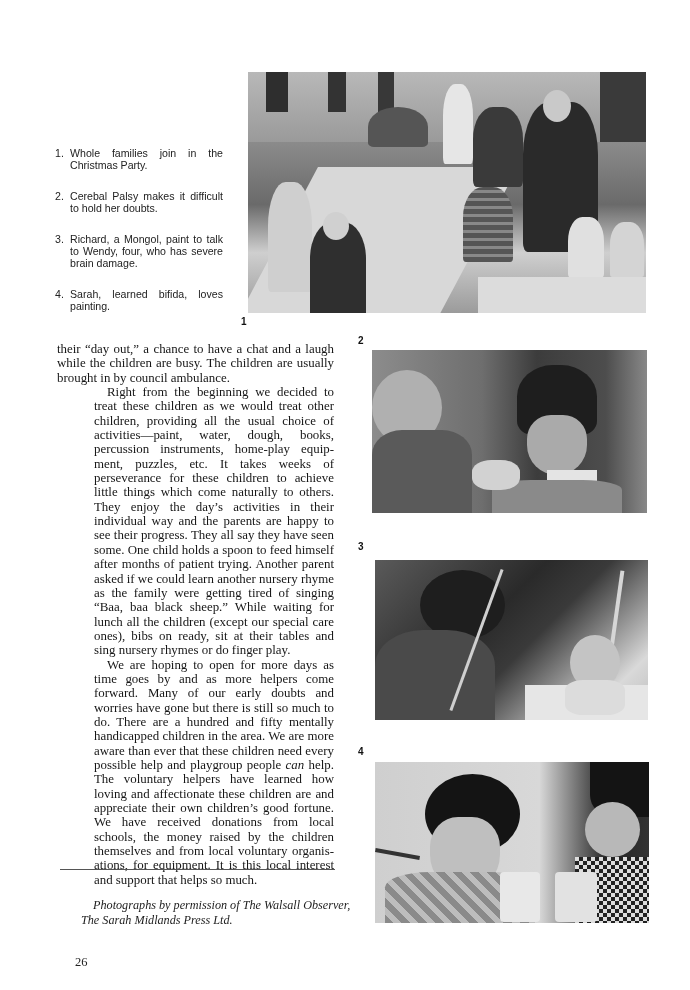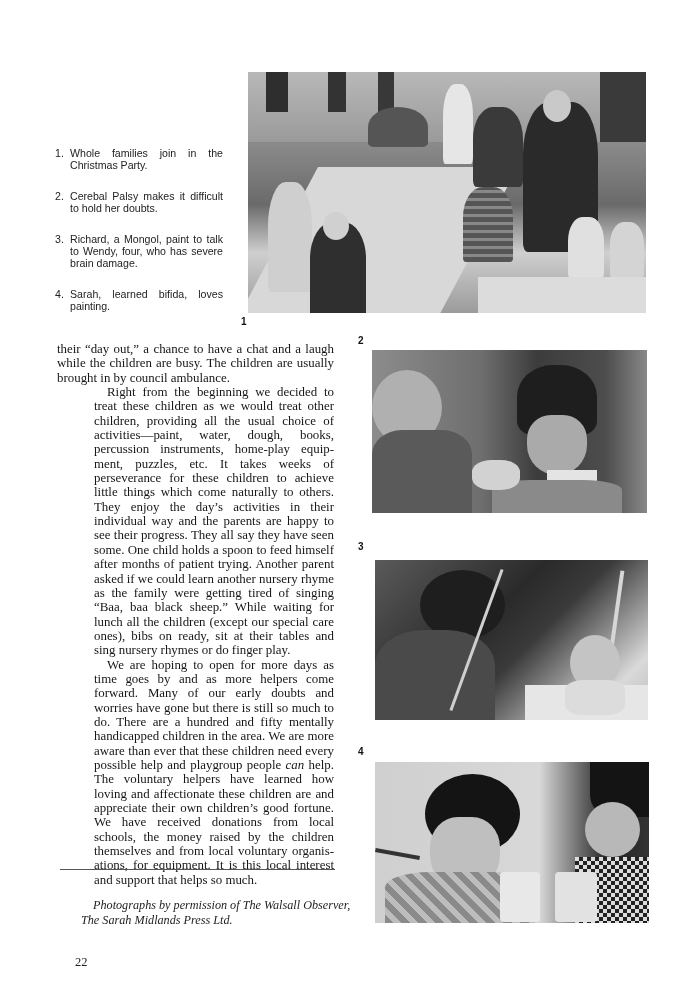--- a/index.html
+++ b/index.html
@@ -163,13 +163,13 @@
   <div class="shape" style="left:200px;top:95px;width:74px;height:66px;background:repeating-conic-gradient(#222 0 25%, #ddd 0 50%) 0 0/8px 8px;"></div>
   <div class="shape" style="left:180px;top:110px;width:42px;height:50px;background:#e2e2e2;border-radius:4px;"></div>
 </div>
 
 <div class="abs rule"></div>
 <div class="abs credit">
   <span class="l1">Photographs by permission of The Walsall Observer,</span>
   <span>The Sarah Midlands Press Ltd.</span>
 </div>
 
-<div class="abs pagenum">22</div>
+<div class="abs pagenum">26</div>
 
 </body></html>

